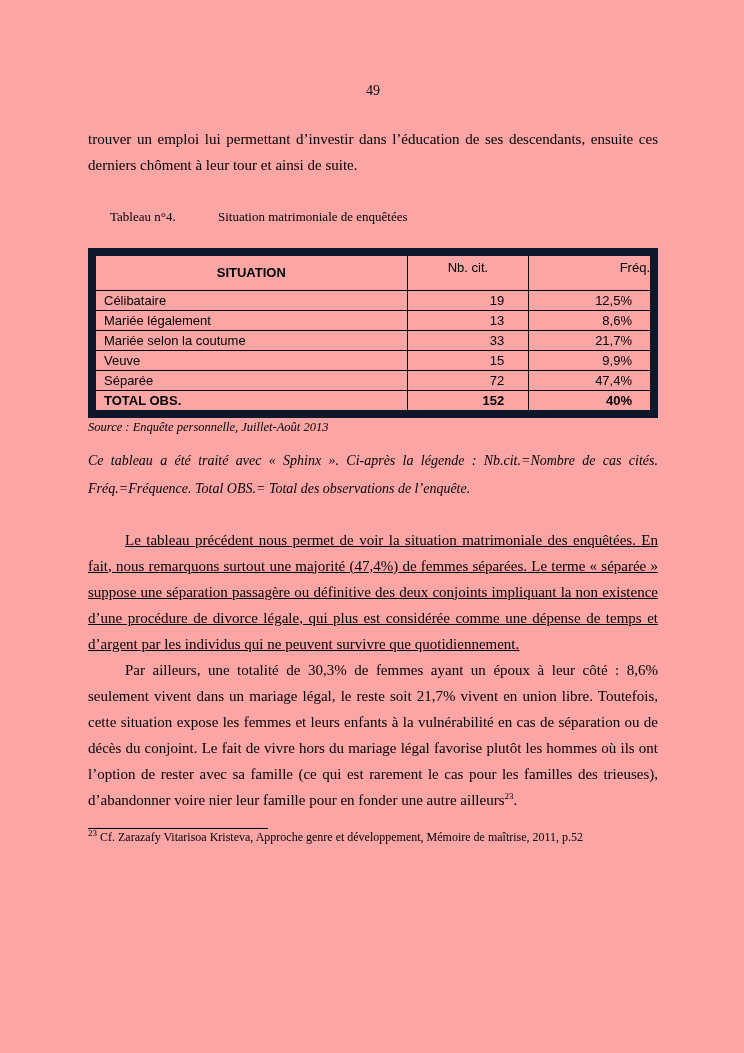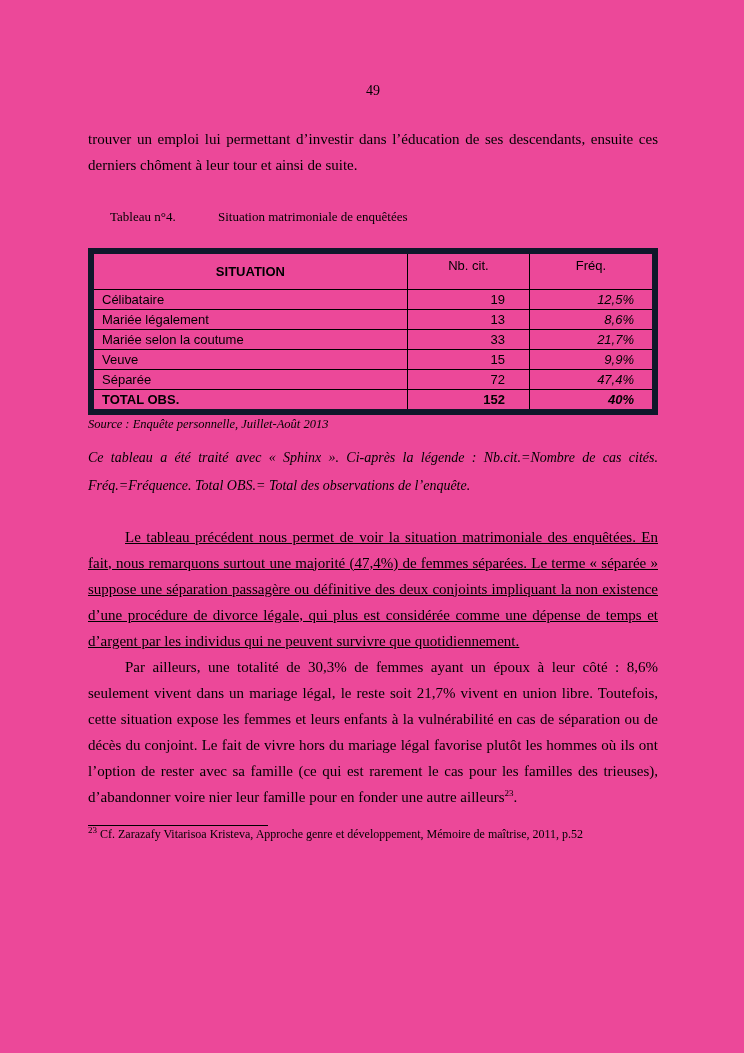--- a/index.html
+++ b/index.html
@@ -8,21 +8,21 @@
     width: 744px;
     height: 1053px;
     font-family: "Liberation Serif", serif;
     color: #000000;
     overflow: hidden;
   }
   .page {
     width: 744px;
     height: 1053px;
     padding: 83px 86px 0 88px;
-    background: #ec4899;
+    background: #fca5a5;
   }
   .page-number {
     text-align: center;
     font-size: 14px;
     margin-bottom: 27px;
   }
   .body-text {
     font-size: 15px;
     line-height: 26px;
     text-align: justify;
@@ -37,45 +37,45 @@
     margin-top: 26px;
     padding-left: 22px;
     font-size: 13px;
     line-height: 26px;
   }
   .cap-label { display: inline-block; width: 108px; }
   table.data-table {
     width: 570px;
     margin-top: 18px;
     border-collapse: collapse;
-    border: 6px solid #0f172a;
+    border: 8px solid #0f172a;
     font-family: "Liberation Sans", sans-serif;
     font-size: 13px;
   }
   table.data-table th, table.data-table td {
     border: 1px solid #000;
   }
   th.col-situation {
     width: 325px;
     height: 38px;
     text-align: center;
     vertical-align: middle;
     font-weight: bold;
   }
   th.col-nb, th.col-freq {
     font-weight: normal;
     text-align: center;
     vertical-align: top;
     padding-top: 4px;
   }
   th.col-nb { width: 125px; }
-  th.col-freq { width: 128px; }
+  th.col-freq { width: 128px; text-align: right; }
   td.cell-situation { padding: 2px 8px; height: 19px; }
   td.cell-nb { text-align: right; padding-right: 24px; }
-  td.cell-freq { text-align: right; padding-right: 18px; font-style: italic; }
+  td.cell-freq { text-align: right; padding-right: 18px; }
   tr.total-row td { font-weight: bold; }
   .source {
     font-style: italic;
     font-size: 12.5px;
     line-height: 18px;
   }
   .legend {
     margin-top: 11px;
     font-style: italic;
     font-size: 14px;

